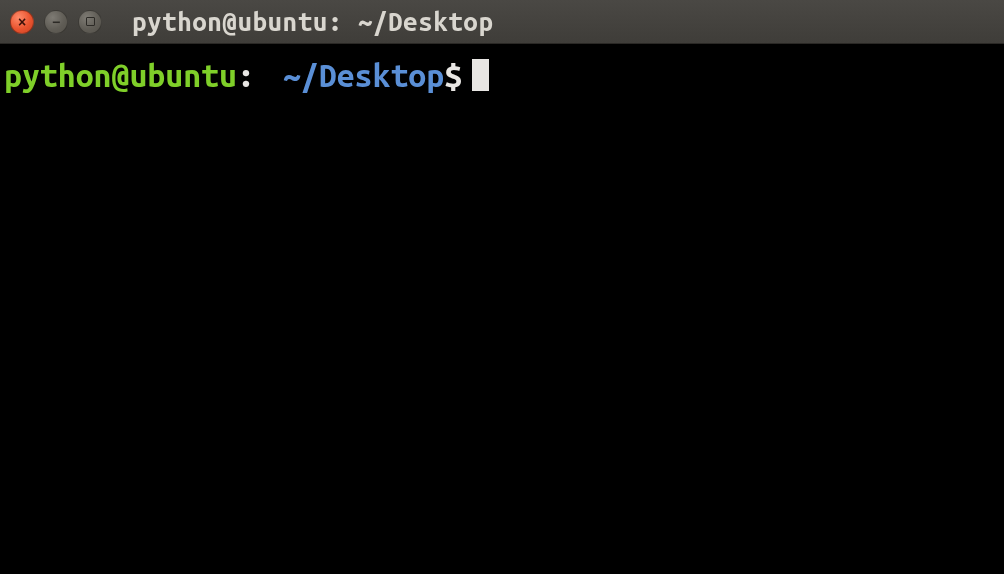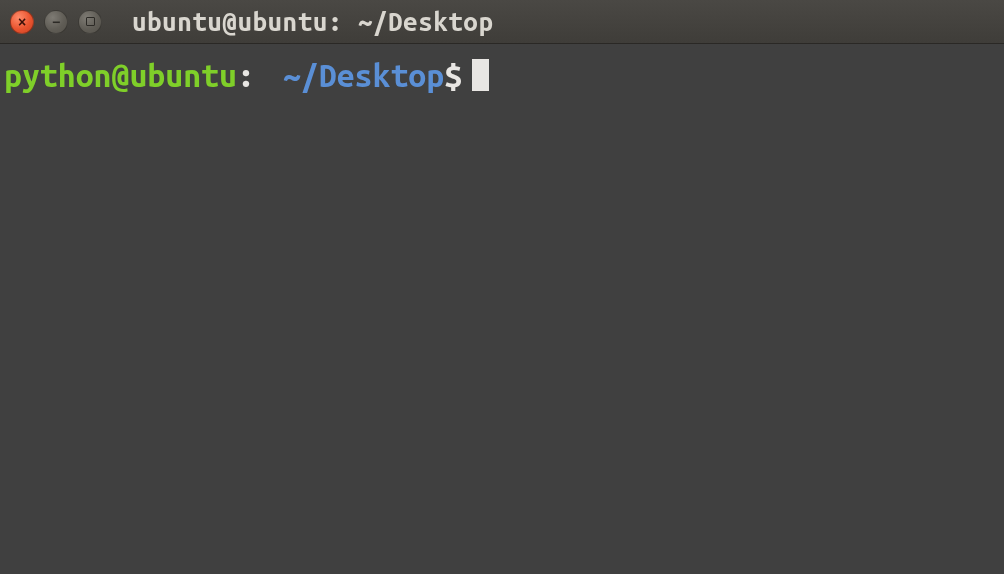--- a/index.html
+++ b/index.html
@@ -64,21 +64,21 @@
       color: #d9d6cf;
       font-size: 26px;
       font-weight: bold;
       margin-left: 30px;
       font-family: "Ubuntu Mono", "DejaVu Sans Mono", "Courier New", monospace;
       letter-spacing: 0.5px;
     }
     .terminal-body {
       width: 100%;
       height: calc(100% - 44px);
-      background: #404040;
+      background: #000000;
       padding: 12px 4px;
       cursor: text;
       text-align: center;
     }
     .prompt-line {
       font-size: 32px;
       font-weight: bold;
       white-space: pre;
       line-height: 1.2;
       display: flex;
@@ -114,20 +114,20 @@
     <div class="win-btn win-close">
       <span class="win-btn-glyph">×</span>
     </div>
     <div class="win-btn win-min">
       <span class="win-btn-glyph">−</span>
     </div>
     <div class="win-btn win-max">
       <span class="win-max-inner"></span>
     </div>
   </div>
-  <div class="title-text">ubuntu@ubuntu: ~/Desktop</div>
+  <div class="title-text">python@ubuntu: ~/Desktop</div>
 </div>
 
 <div class="terminal-body">
   <div class="prompt-line">
     <span class="prompt-user">python@ubuntu</span><span class="prompt-colon">:</span><span class="prompt-path">~/Desktop</span><span class="prompt-dollar">$</span><span class="cursor-block"></span>
   </div>
 </div>
 
 </body></html>

